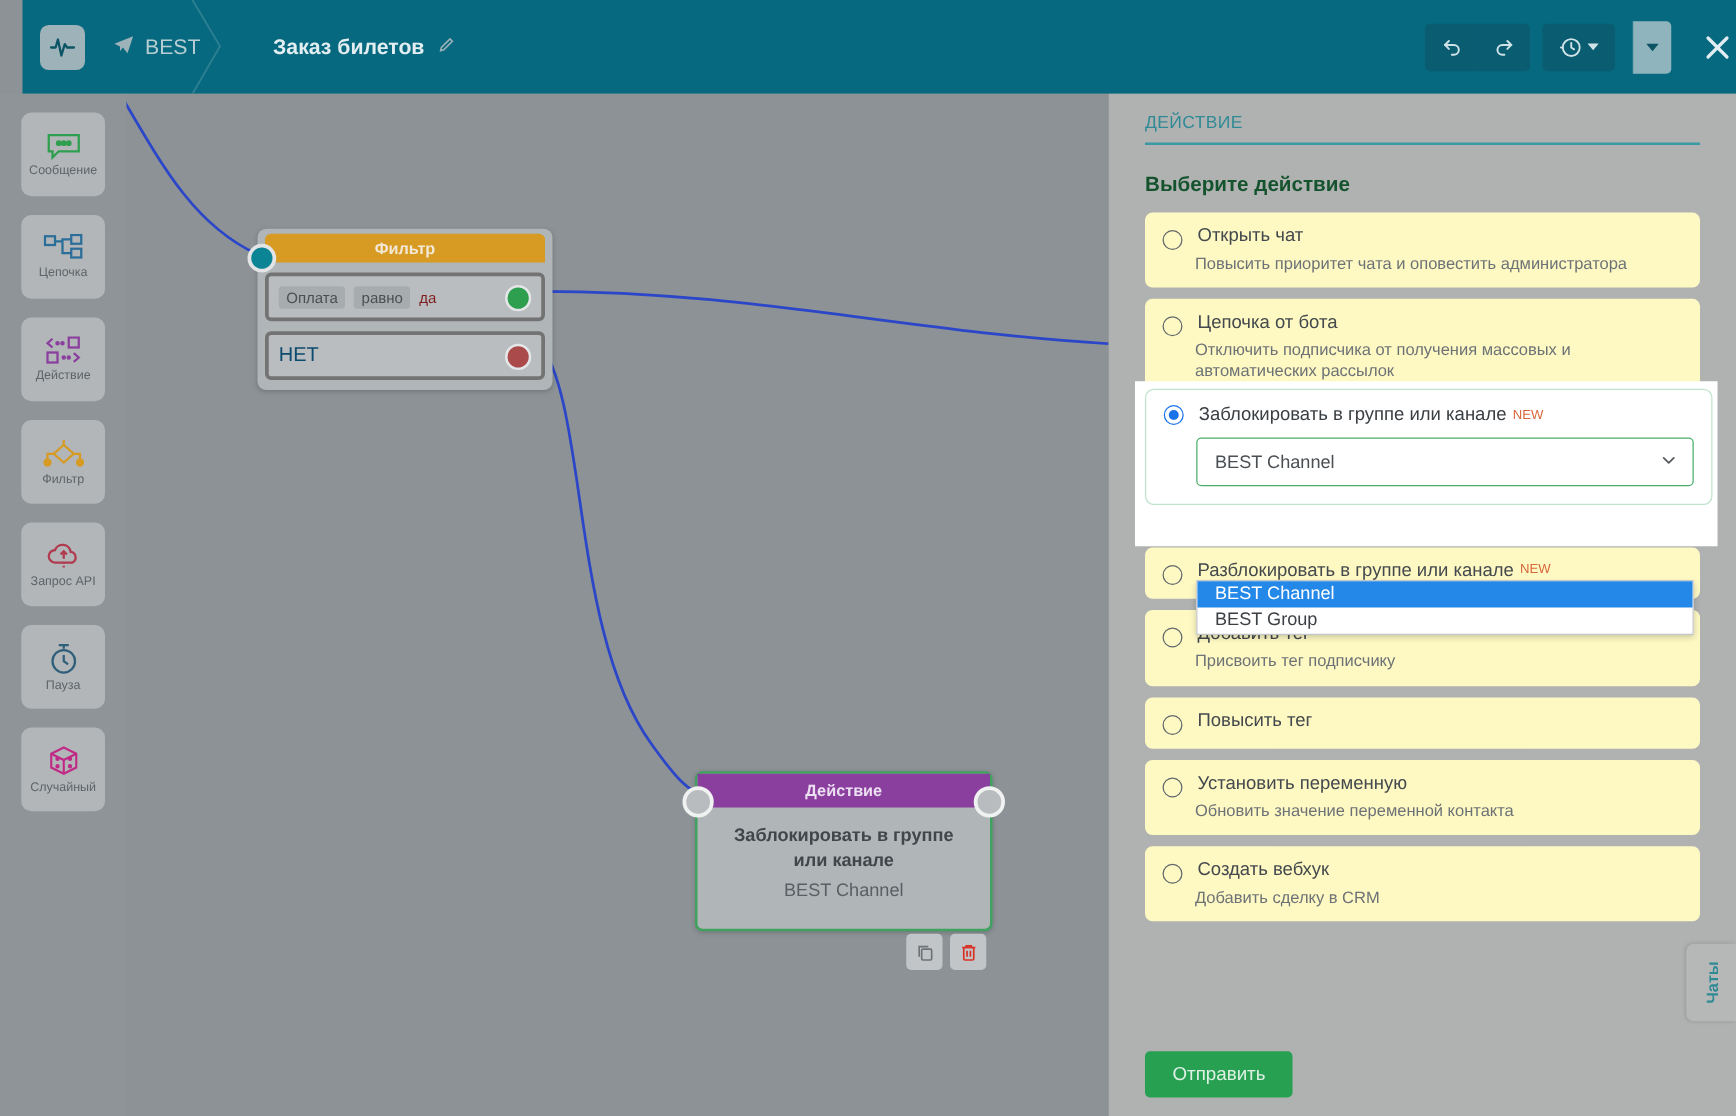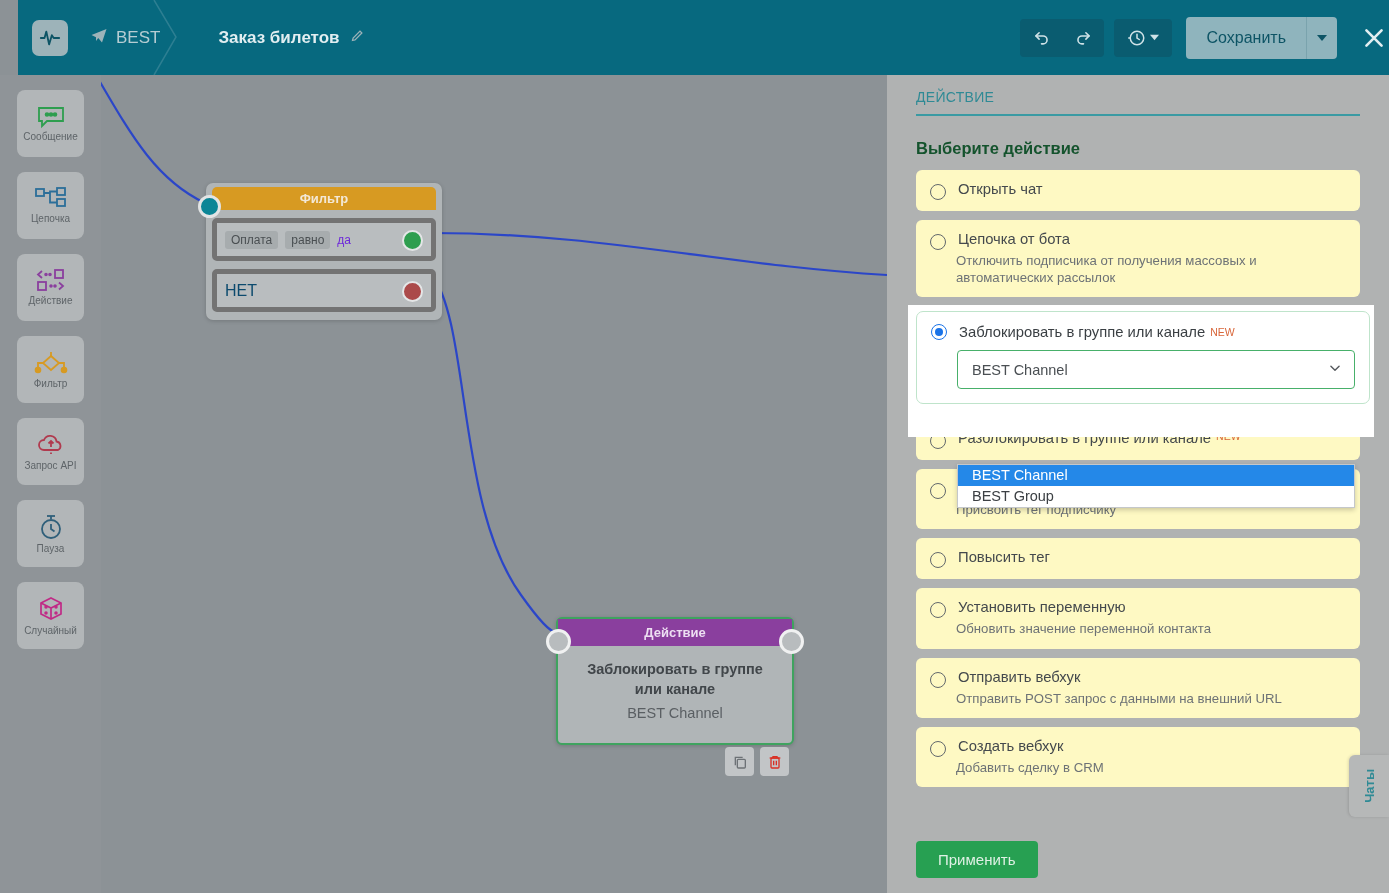--- a/index.html
+++ b/index.html
@@ -96,28 +96,28 @@
     box-shadow: 0 1px 4px rgba(0,0,0,.18);
   }
   .node-filter .title {
     background: #d79a22; color: #f3e8d6; height: 23px; border-radius: 5px 5px 0 0;
     margin: 4px 6px 0 6px;
     display:flex; align-items:center; justify-content:center;
     font-size: 13px; font-weight: bold;
   }
   .frow {
     margin: 8px 6px 0 6px; height: 33px; background: #b9bdbf;
-    border: 5px solid #737373; border-radius: 5px;
+    border: 3px solid #737373; border-radius: 5px;
     display: flex; align-items: center; padding-left: 8px; gap: 7px; position: relative;
   }
   .chip {
     background: #a7acae; border-radius: 3px; padding: 2px 6px;
     font-size: 12px; color: #4a4f52;
   }
-  .val-yes { color: #6d28d9; font-size: 12px; }
+  .val-yes { color: #7f1d1d; font-size: 12px; }
   .frow .nolabel { font-size: 16px; color: #0c4a6e; }
   .port {
     position: absolute; right: 8px; width: 17px; height: 17px; border-radius: 50%;
     border: 2px solid #e4e6e7;
   }
   .port.green { background: #2e9e4f; }
   .port.red   { background: #ab4a4a; }
   .port.in {
     position: absolute; left: -8px; top: 12px; width: 17px; height: 17px;
     border-radius: 50%; background: #0b8596; border: 3px solid #e2e4e5;
@@ -289,21 +289,20 @@
         <svg width="18" height="18" viewBox="0 0 24 24" fill="none" stroke="currentColor" stroke-width="2" stroke-linecap="round">
             <circle cx="12" cy="12" r="9"></circle>
             <path d="M12 7v5l3 2"></path>
             <path d="M3 12H1"></path>
           </svg>
         <svg width="9" height="9" viewBox="0 0 10 10">
             <path d="M0 2l5 6 5-6z" fill="currentColor"></path>
           </svg>
       </div>
       <div class="save-group">
-        <button class="save-btn">Сохранить</button>
         <div class="save-caret">
           <svg width="10" height="10" viewBox="0 0 10 10">
               <path d="M0 2l5 6 5-6z" fill="currentColor"></path>
             </svg>
         </div>
       </div>
       <div class="close-btn">
         <svg width="26" height="26" viewBox="0 0 24 24" fill="none" stroke="currentColor" stroke-width="2.4" stroke-linecap="round">
             <path d="M5 5l14 14M19 5L5 19"></path>
           </svg>
@@ -446,20 +445,21 @@
     <div class="panel-rule"></div>
     <div class="panel-head">Выберите действие</div>
 
     <div class="opts">
 
       <div class="opt">
         <div class="row">
           <span class="radio"></span>
           <span class="olabel">Открыть чат</span>
         </div>
+        <div class="odesc">Повысить приоритет чата и оповестить администратора</div>
       </div>
 
       <div class="opt">
         <div class="row">
           <span class="radio"></span>
           <span class="olabel">Цепочка от бота</span>
         </div>
         <div class="odesc">Отключить подписчика от получения массовых и автоматических рассылок</div>
       </div>
 
@@ -489,27 +489,20 @@
       </div>
 
       <div class="opt">
         <div class="row">
           <span class="radio"></span>
           <span class="olabel">Установить переменную</span>
         </div>
         <div class="odesc">Обновить значение переменной контакта</div>
       </div>
 
-      <div class="opt">
-        <div class="row">
-          <span class="radio"></span>
-          <span class="olabel">Отправить вебхук</span>
-        </div>
-        <div class="odesc">Отправить POST запрос с данными на внешний URL</div>
-      </div>
 
       <div class="opt">
         <div class="row">
           <span class="radio"></span>
           <span class="olabel">Создать вебхук</span>
         </div>
         <div class="odesc">Добавить сделку в CRM</div>
       </div>
 
     </div>
@@ -530,20 +523,20 @@
             </svg>
         </span>
       </div>
 
       <div class="dropdown">
         <div class="dd-item sel">BEST Channel</div>
         <div class="dd-item">BEST Group</div>
       </div>
     </div>
 
-    <button class="apply-btn">Применить</button>
+    <button class="apply-btn">Отправить</button>
   </div>
 
   <div class="chats-tab">
     <span>Чаты</span>
   </div>
 
 </div>
 
 </body></html>

